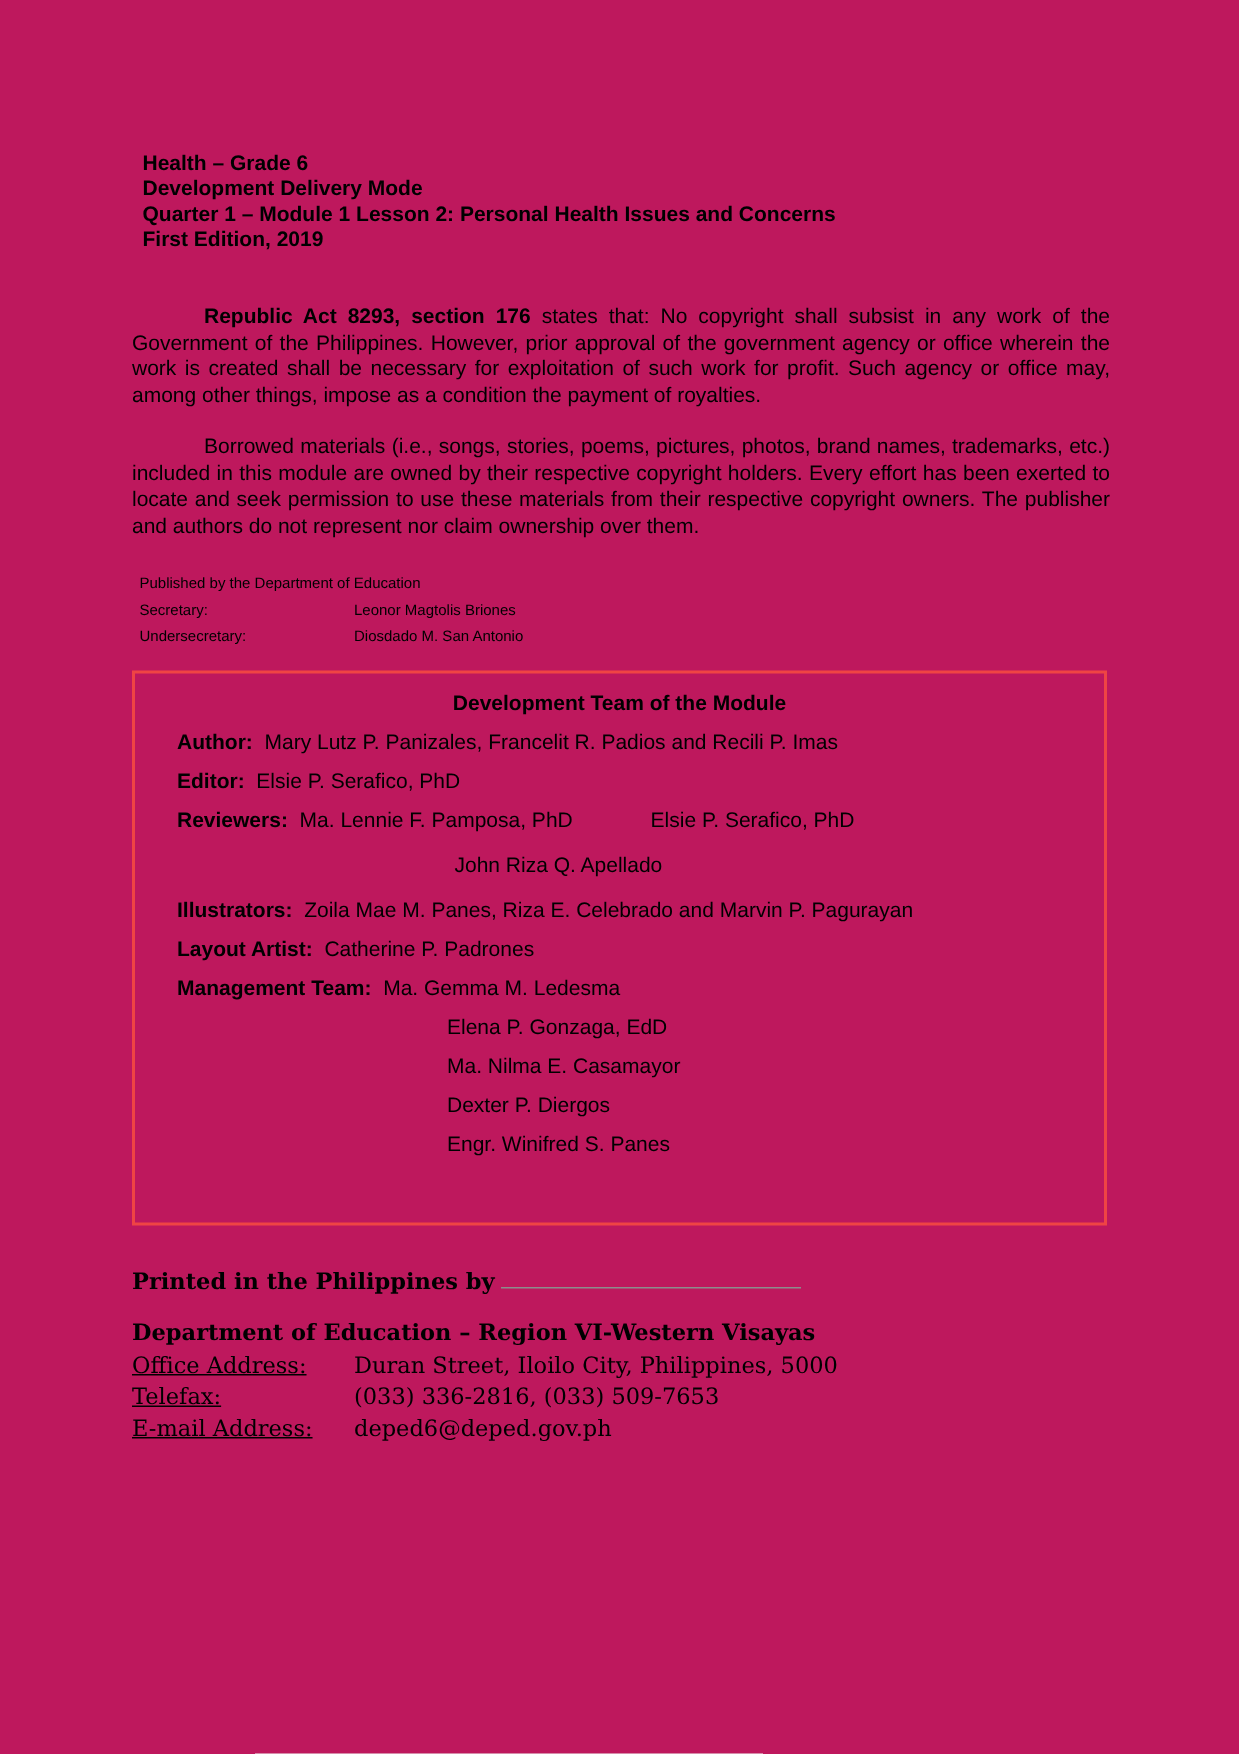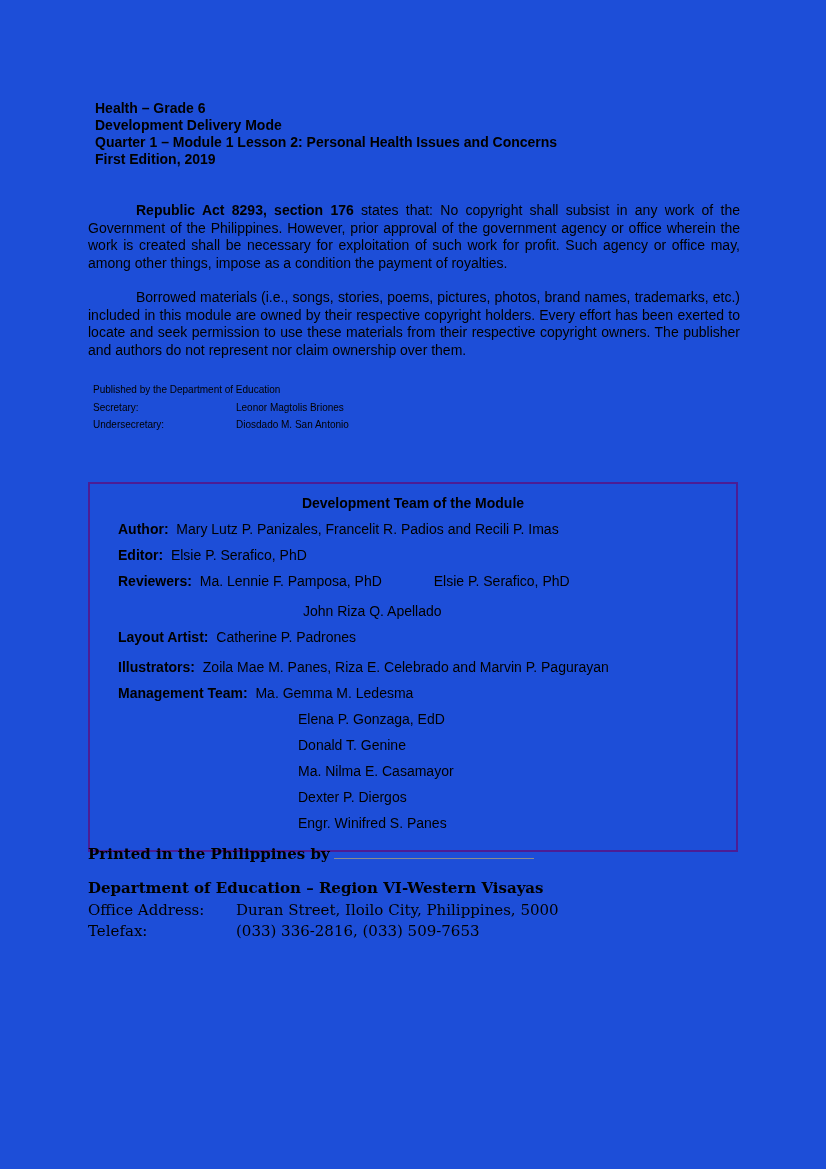--- a/index.html
+++ b/index.html
@@ -5,21 +5,21 @@
   html, body {
     margin: 0;
     padding: 0;
     background: #e9e9e9;
   }
   .page {
     position: relative;
     width: 826px;
     height: 1169px;
     margin: 0 auto;
-    background: #1d4ed8;
+    background: #be185d;
     font-family: "Liberation Sans", sans-serif;
     color: #000000;
     overflow: hidden;
   }
 
   
   .header-block {
     position: absolute;
     top: 100px;
     left: 95px;
@@ -51,25 +51,25 @@
     width: 560px;
     font-size: 10px;
     line-height: 17.6px;
   }
   .kv-row { display: flex; }
   .kv-row .kv-label { width: 143px; flex: 0 0 143px; }
 
   
   .dev-box {
     position: absolute;
-    top: 482px;
+    top: 447px;
     left: 88px;
     width: 646px;
     height: 366px;
-    border: 2px solid #4c1d95;
+    border: 2px solid #ef4444;
     box-sizing: content-box;
     font-size: 14px;
   }
   .dev-title {
     margin-top: 11px;
     text-align: center;
     font-weight: bold;
     line-height: 17px;
   }
   .dev-entry {
@@ -110,21 +110,21 @@
     position: absolute;
     top: 878px;
     left: 88px;
     width: 620px;
     font-family: "DejaVu Serif", serif;
     font-size: 15px;
     line-height: 21px;
   }
   .footer-office { font-weight: bold; margin-bottom: 1px; }
   .footer-row { display: flex; }
-  .footer-row .kv-label { width: 148px; flex: 0 0 148px; }
+  .footer-row .kv-label { width: 148px; flex: 0 0 148px; text-decoration: underline; }
 
   
   .watermark {
     position: absolute;
     top: 1168px;
     left: 0;
     width: 100%;
     text-align: center;
     font-size: 19px;
     color: #d3d3d3;
@@ -175,53 +175,56 @@
     <div class="dev-entry">
       <span class="lbl">Reviewers:</span>&nbsp;
       <span>Ma. Lennie F. Pamposa, PhD</span>
       <span class="reviewer-2">Elsie P. Serafico, PhD</span>
     </div>
 
     <div class="dev-entry centered-name">
       <span>John Riza Q. Apellado</span>
     </div>
 
-    <div class="dev-entry">
-      <span class="lbl">Layout Artist:</span>&nbsp;
-      <span>Catherine P. Padrones</span>
-    </div>
-
     <div class="dev-entry after-centered">
       <span class="lbl">Illustrators:</span>&nbsp;
       <span>Zoila Mae M. Panes, Riza E. Celebrado and Marvin P. Pagurayan</span>
     </div>
 
     <div class="dev-entry">
+      <span class="lbl">Layout Artist:</span>&nbsp;
+      <span>Catherine P. Padrones</span>
+    </div>
+
+    <div class="dev-entry">
       <span class="lbl">Management Team:</span>&nbsp;
       <span>Ma. Gemma M. Ledesma</span>
     </div>
 
     <div class="mgmt-name">Elena P. Gonzaga, EdD</div>
-    <div class="mgmt-name">Donald T. Genine</div>
     <div class="mgmt-name">Ma. Nilma E. Casamayor</div>
     <div class="mgmt-name">Dexter P. Diergos</div>
     <div class="mgmt-name">Engr. Winifred S. Panes</div>
   </div>
 
   <div class="printed-line">
     <span>Printed in the Philippines by</span><span class="blank-underline"></span>
   </div>
 
   <div class="footer-block">
     <div class="footer-office">Department of Education – Region VI-Western Visayas</div>
     <div class="footer-row">
       <span class="kv-label">Office Address:</span>
       <span>Duran Street, Iloilo City, Philippines, 5000</span>
     </div>
     <div class="footer-row">
       <span class="kv-label">Telefax:</span>
       <span>(033) 336-2816, (033) 509-7653</span>
     </div>
+    <div class="footer-row">
+      <span class="kv-label">E-mail Address:</span>
+      <span>deped6@deped.gov.ph</span>
+    </div>
   </div>
 
   <div class="watermark">www.modyul.online</div>
 
 </div>
 
 </body></html>

